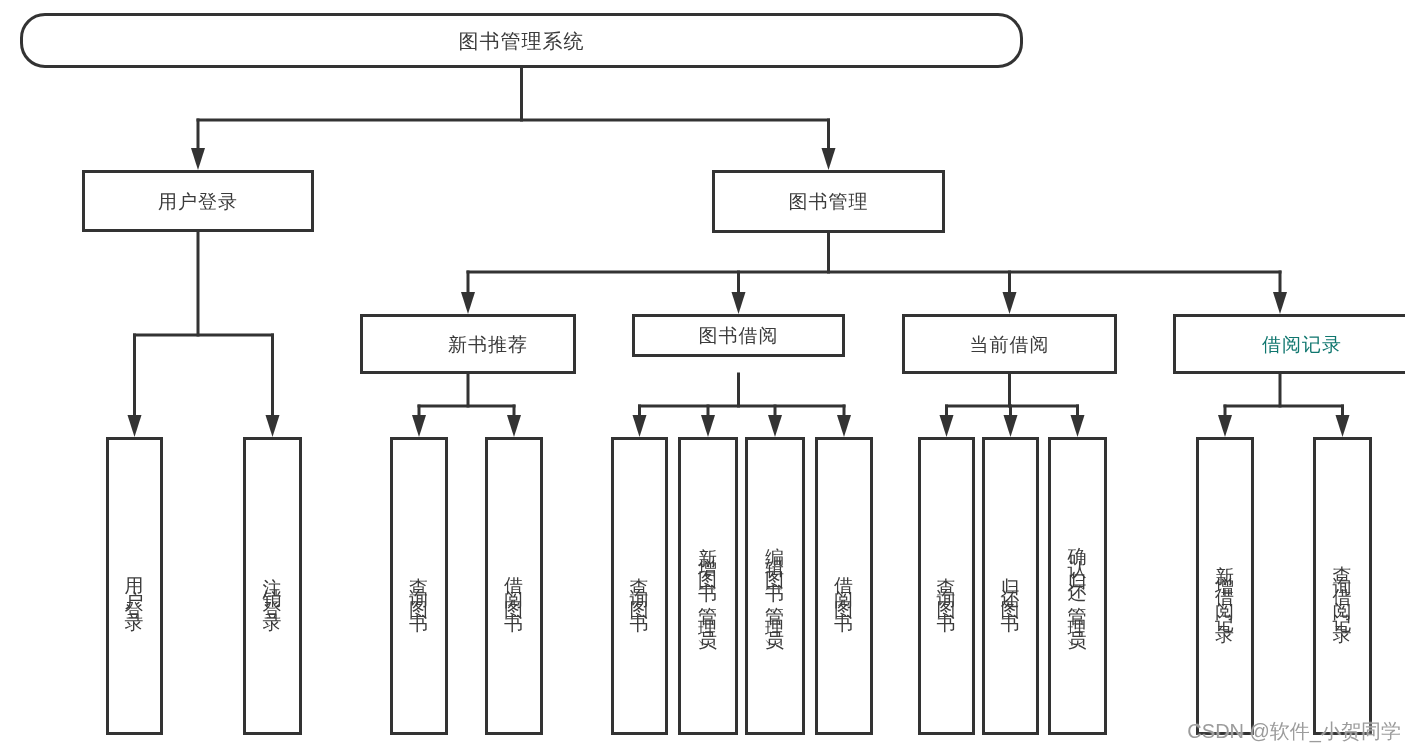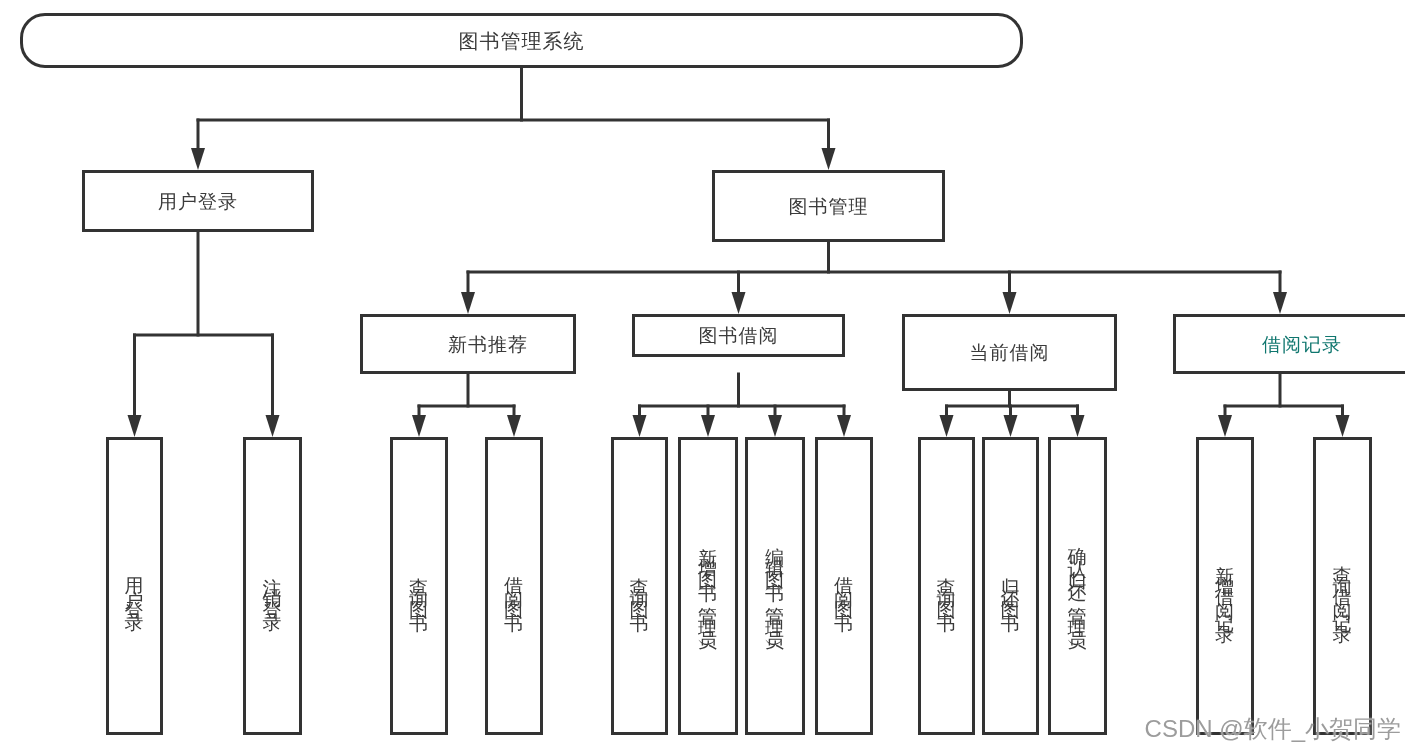--- a/index.html
+++ b/index.html
@@ -43,21 +43,21 @@
     writing-mode:vertical-rl;
     text-orientation:mixed;
     font-size:19px;
     letter-spacing:12px;
     white-space:nowrap;
   }
   .watermark{
     position:absolute;
     right:4px;
     bottom:2px;
-    font-size:24px;
+    font-size:20px;
     color:#9c9c9c;
     text-shadow:0 0 2px #ffffff;
     white-space:nowrap;
   }
 </style>
 </head>
 <body>
 
 <div class="canvas">
   <svg id="connectors" xmlns="http://www.w3.org/2000/svg" viewBox="0 0 1405 747">
@@ -110,24 +110,24 @@
       <line x1="1280" y1="374" x2="1280" y2="406" stroke="#333333" stroke-width="3" stroke-linecap="square"></line>
       <line x1="1225" y1="406" x2="1342.5" y2="406" stroke="#333333" stroke-width="3" stroke-linecap="square"></line>
       <line x1="1225" y1="406" x2="1225" y2="419" stroke="#333333" stroke-width="3" stroke-linecap="square"></line>
       <polygon points="1225,437 1218,415 1232,415" fill="#333333"></polygon>
       <line x1="1342.5" y1="406" x2="1342.5" y2="419" stroke="#333333" stroke-width="3" stroke-linecap="square"></line>
       <polygon points="1342.5,437 1335.5,415 1349.5,415" fill="#333333"></polygon>
     </svg>
   <div id="nodes">
       <div class="node node-h node-root" style="left: 20px; top: 13px; width: 1003px; height: 55px; border-color: rgb(51, 51, 51); color: rgb(59, 59, 59); border-radius: 25px;">图书管理系统</div>
       <div class="node node-h" style="left: 82px; top: 170px; width: 232px; height: 62px; border-color: rgb(51, 51, 51); color: rgb(59, 59, 59);">用户登录</div>
-      <div class="node node-h" style="left: 712px; top: 170px; width: 233px; height: 72px; border-color: rgb(51, 51, 51); color: rgb(59, 59, 59);">图书管理</div>
+      <div class="node node-h" style="left: 712px; top: 170px; width: 233px; height: 63px; border-color: rgb(51, 51, 51); color: rgb(59, 59, 59);">图书管理</div>
       <div class="node node-h" style="left: 360px; top: 314px; width: 216px; height: 60px; border-color: rgb(51, 51, 51); color: rgb(59, 59, 59); padding-left: 40px;">新书推荐</div>
       <div class="node node-h" style="left: 632px; top: 314px; width: 213px; height: 43px; border-color: rgb(51, 51, 51); color: rgb(59, 59, 59);">图书借阅</div>
-      <div class="node node-h" style="left: 902px; top: 314px; width: 215px; height: 77px; border-color: rgb(51, 51, 51); color: rgb(59, 59, 59);">当前借阅</div>
+      <div class="node node-h" style="left: 902px; top: 314px; width: 215px; height: 60px; border-color: rgb(51, 51, 51); color: rgb(59, 59, 59);">当前借阅</div>
       <div class="node node-h" style="left: 1173px; top: 314px; width: 258px; height: 60px; border-color: rgb(51, 51, 51); color: #0f766e;">借阅记录</div>
       <div class="node node-v" style="left: 106px; top: 437px; width: 57px; height: 298px; border-color: rgb(51, 51, 51); color: rgb(59, 59, 59);">用户登录</div>
       <div class="node node-v" style="left: 243px; top: 437px; width: 59px; height: 298px; border-color: rgb(51, 51, 51); color: rgb(59, 59, 59);">注销登录</div>
       <div class="node node-v" style="left: 390px; top: 437px; width: 58px; height: 298px; border-color: rgb(51, 51, 51); color: rgb(59, 59, 59);">查询图书</div>
       <div class="node node-v" style="left: 485px; top: 437px; width: 58px; height: 298px; border-color: rgb(51, 51, 51); color: rgb(59, 59, 59);">借阅图书</div>
       <div class="node node-v" style="left: 611px; top: 437px; width: 57px; height: 298px; border-color: rgb(51, 51, 51); color: rgb(59, 59, 59);">查询图书</div>
       <div class="node node-v" style="left: 678px; top: 437px; width: 60px; height: 298px; border-color: rgb(51, 51, 51); color: rgb(59, 59, 59);">新增图书（管理员）</div>
       <div class="node node-v" style="left: 745px; top: 437px; width: 60px; height: 298px; border-color: rgb(51, 51, 51); color: rgb(59, 59, 59);">编辑图书（管理员）</div>
       <div class="node node-v" style="left: 815px; top: 437px; width: 58px; height: 298px; border-color: rgb(51, 51, 51); color: rgb(59, 59, 59);">借阅图书</div>
       <div class="node node-v" style="left: 918px; top: 437px; width: 57px; height: 298px; border-color: rgb(51, 51, 51); color: rgb(59, 59, 59);">查询图书</div>

